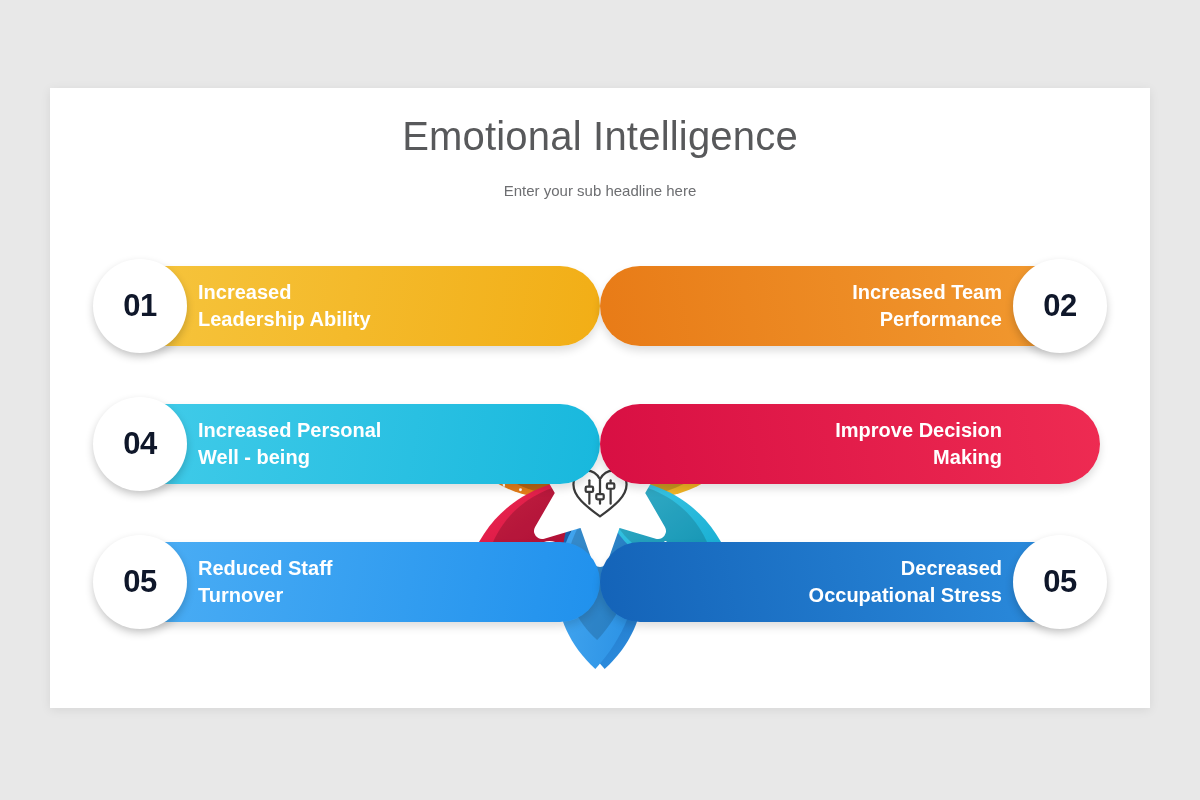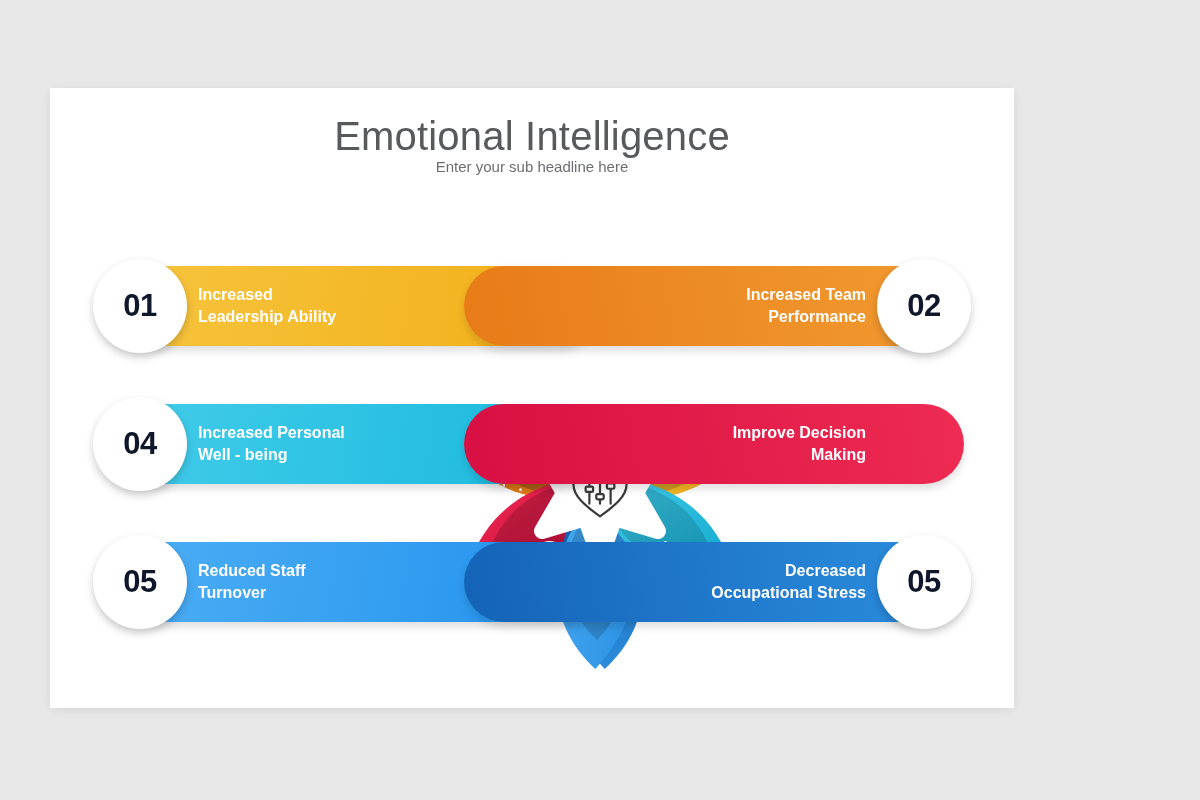--- a/index.html
+++ b/index.html
@@ -11,21 +11,21 @@
     height: 800px;
     background: #e8e8e8;
     font-family: "Liberation Sans", sans-serif;
     overflow: hidden;
   }
 
   #slide {
     position: absolute;
     left: 50px;
     top: 88px;
-    width: 964px;
+    width: 1100px;
     height: 620px;
     background: #ffffff;
     box-shadow: 0 2px 10px rgba(0,0,0,0.08);
   }
 
   
   #header {
     position: absolute;
     left: 0;
     top: 26px;
@@ -33,21 +33,21 @@
     text-align: center;
   }
   #title {
     font-size: 40px;
     color: #58595b;
     font-weight: 400;
     letter-spacing: 0.2px;
     line-height: 1.1;
   }
   #subtitle {
-    margin-top: 0;
+    margin-top: 24px;
     font-size: 15px;
     color: #6d6e71;
     font-weight: 400;
   }
 
   
   .row {
     position: absolute;
     left: 0;
     width: 100%;
@@ -65,21 +65,21 @@
     box-shadow: 0 5px 9px rgba(0,0,0,0.13);
   }
   .bar-left  { left: 50px;  width: 500px; }
   .bar-right { right: 50px; width: 500px; }
 
   .bar .label {
     position: absolute;
     top: 50%;
     transform: translateY(-50%);
     color: #ffffff;
-    font-size: 16px;
+    font-size: 20px;
     font-weight: bold;
     line-height: 1.35;
     white-space: pre-line;
   }
   .bar-left  .label { left: 98px;  text-align: left; }
   .bar-right .label { right: 98px; text-align: right; }
 
   .badge {
     position: absolute;
     top: -7px;

